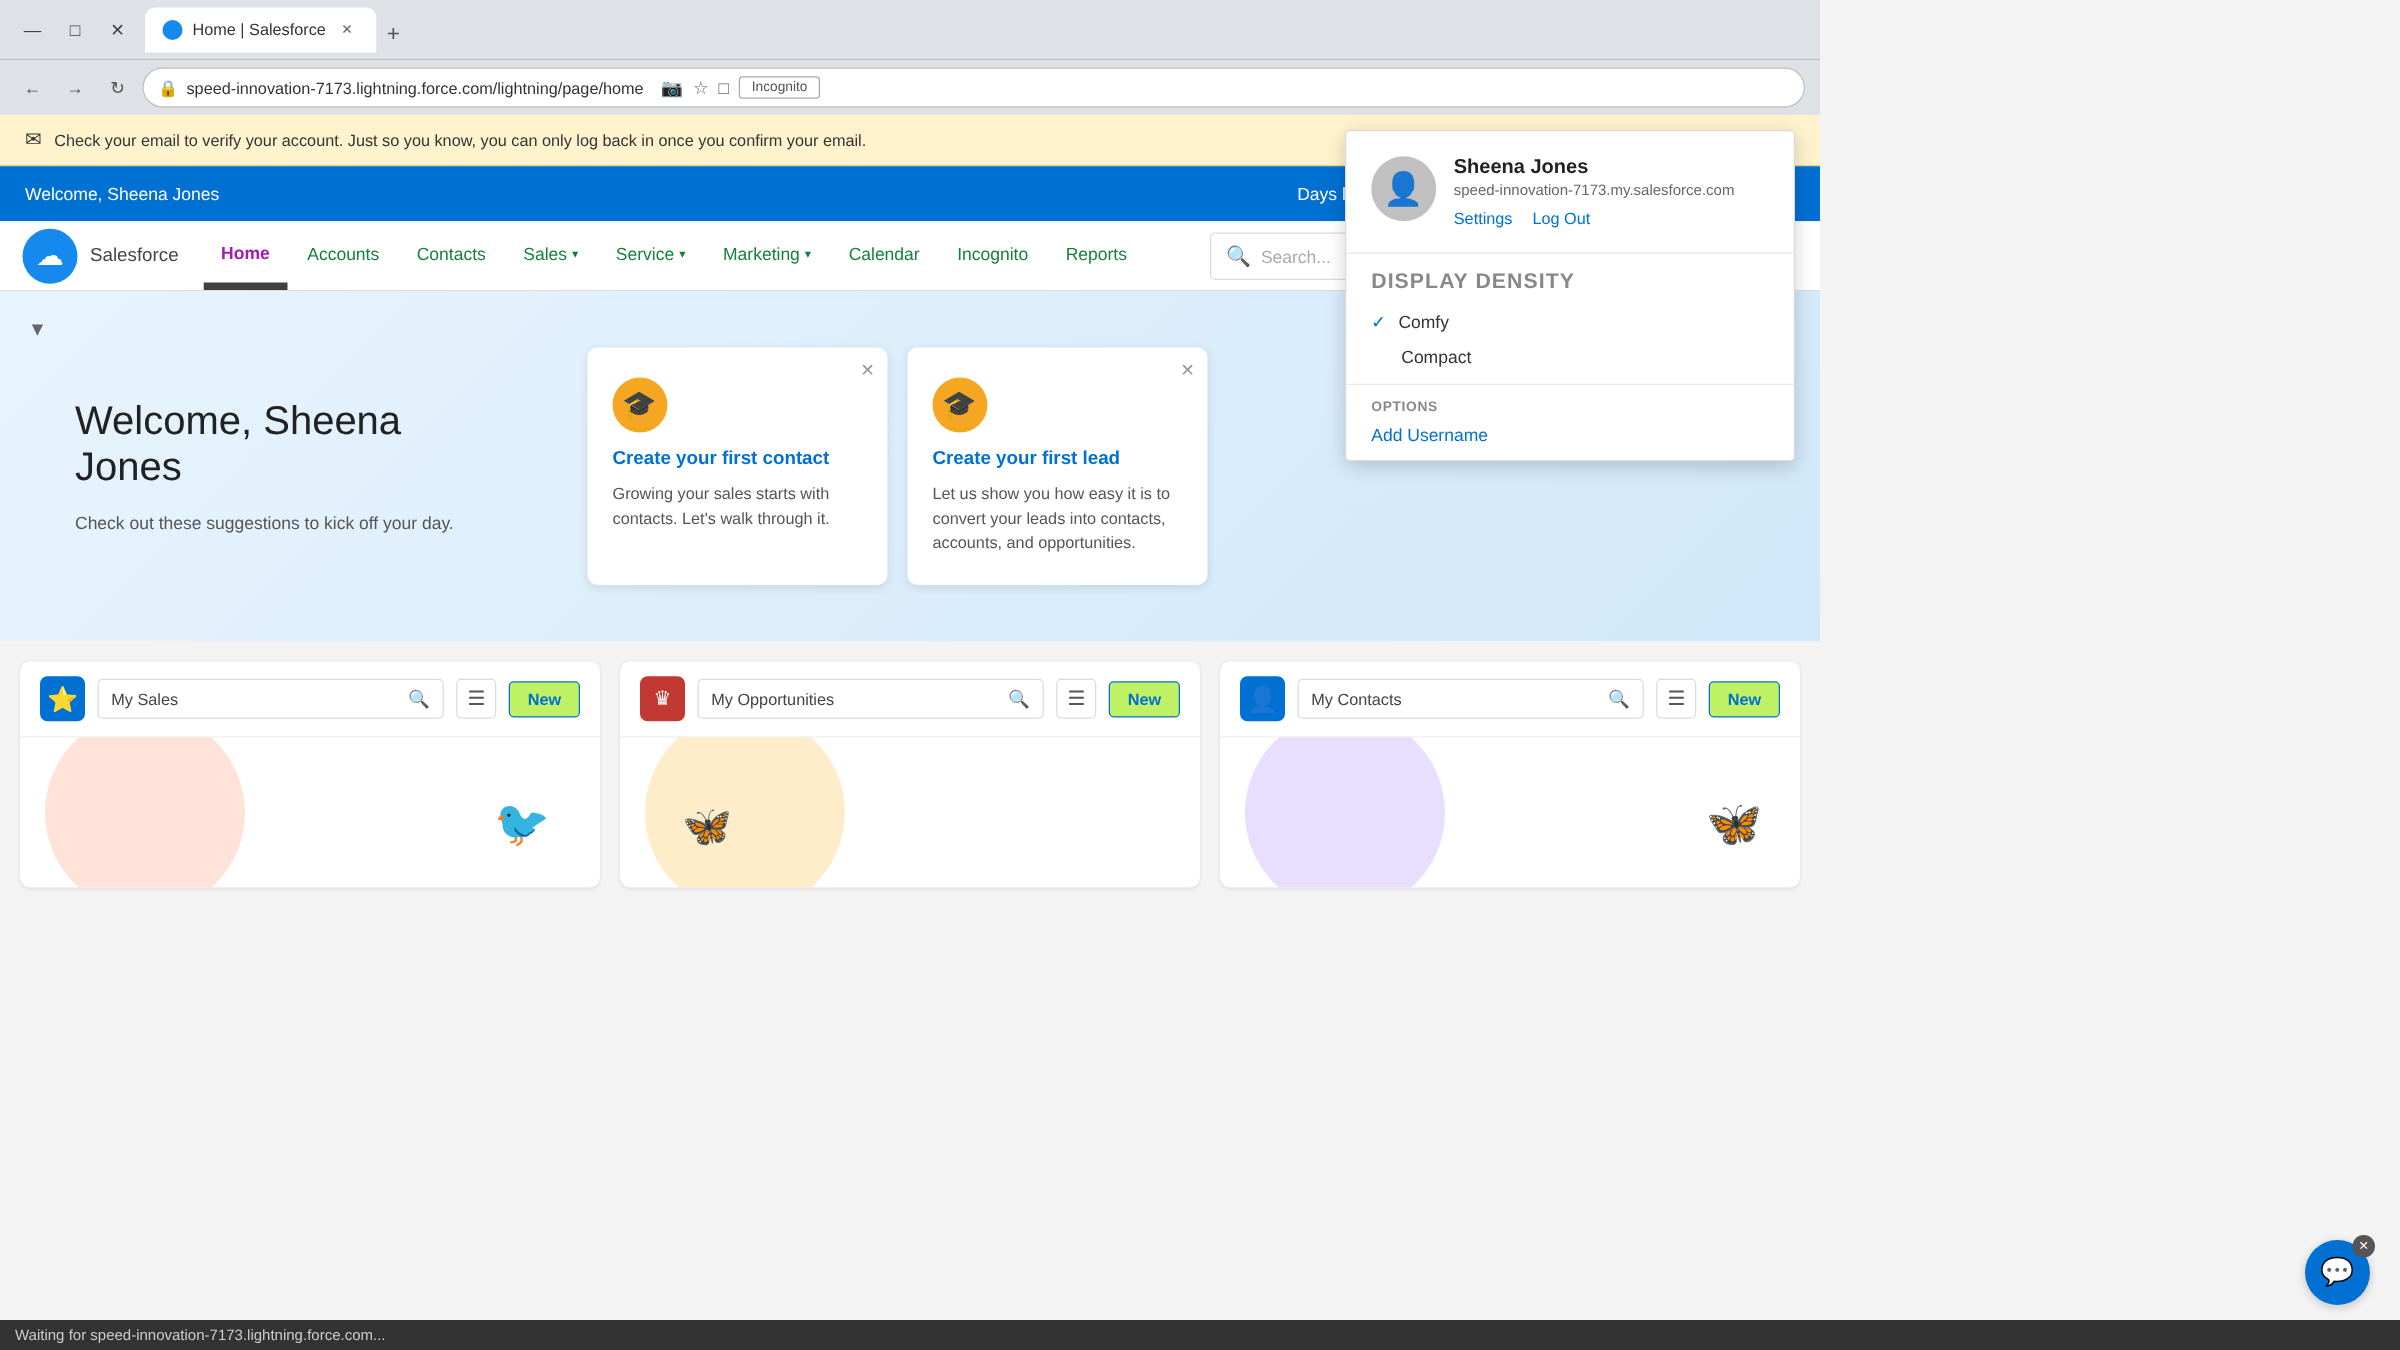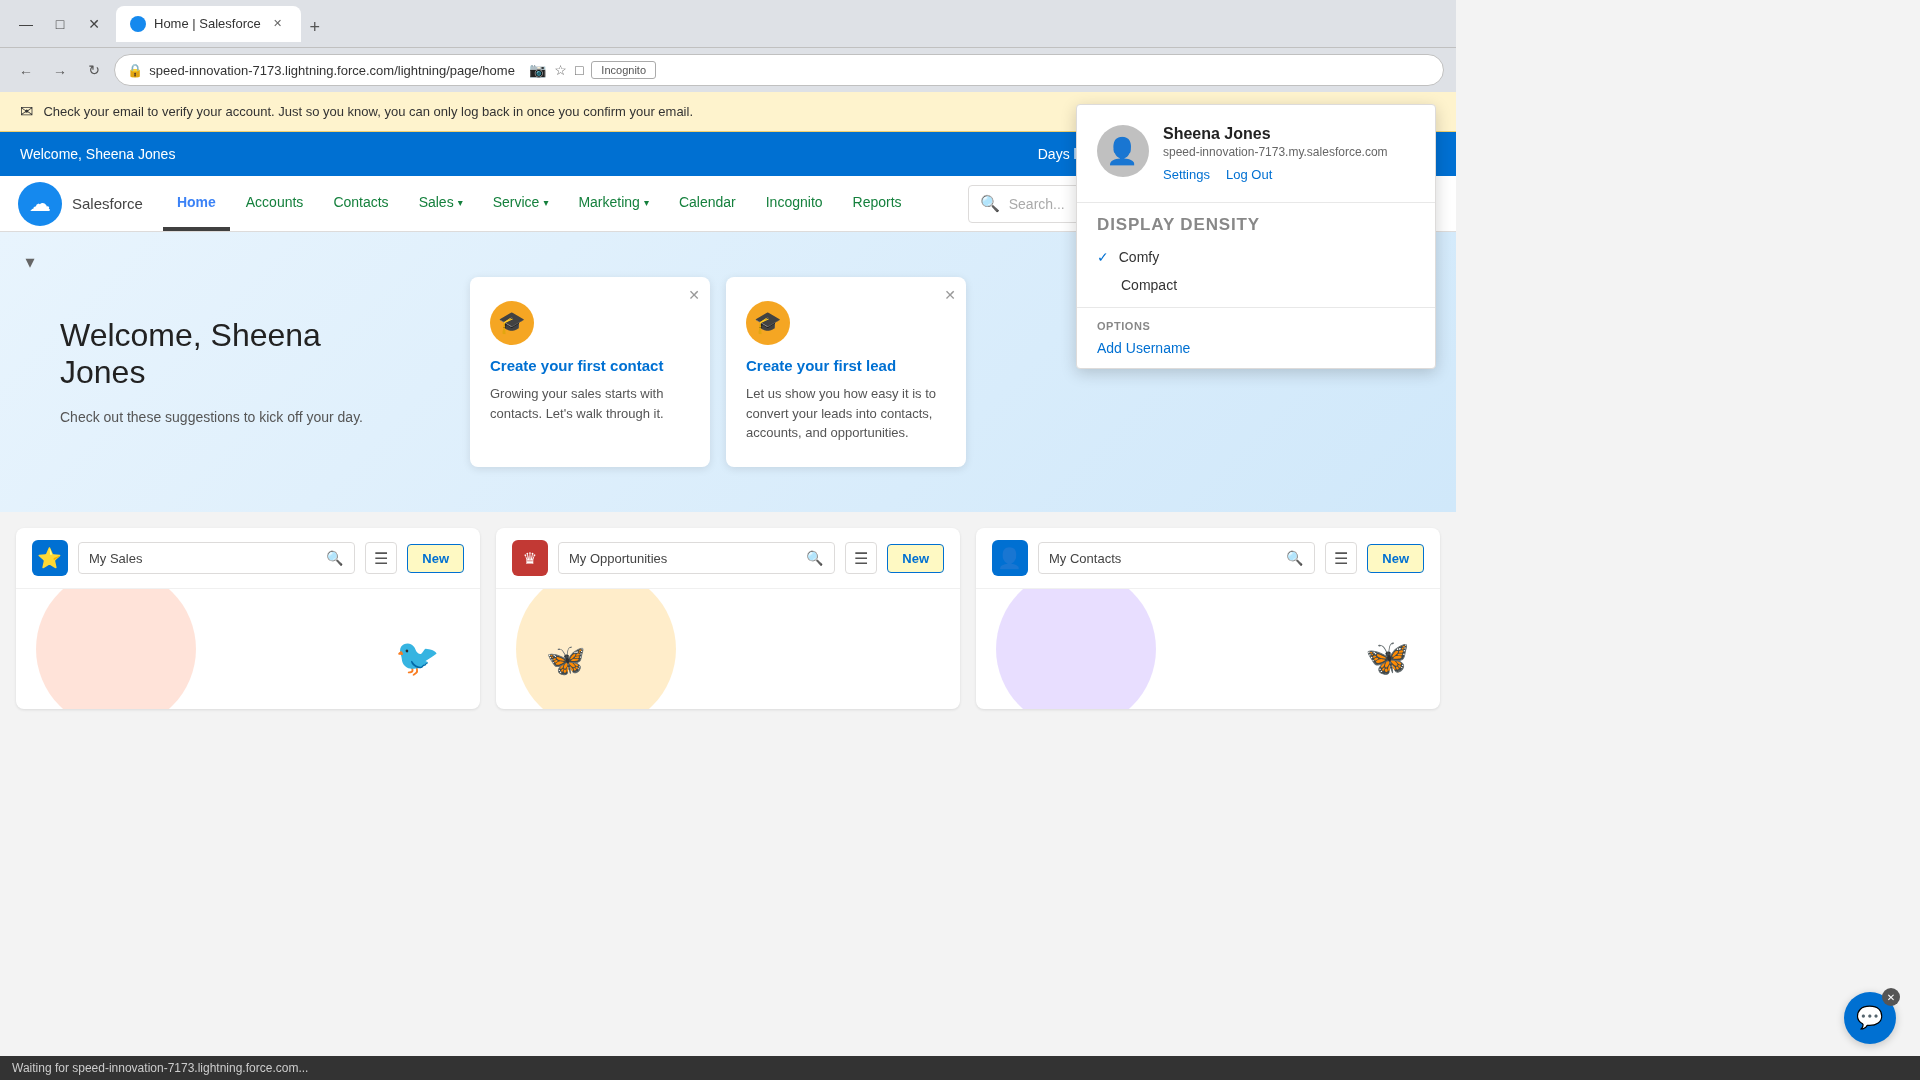--- a/index.html
+++ b/index.html
@@ -173,22 +173,22 @@
       align-items: center;
       padding: 0 14px;
       font-size: 14px;
       color: #15803d;
       cursor: pointer;
       border-bottom: 3px solid transparent;
       gap: 4px;
       white-space: nowrap;
     }
     .nav-item.active {
-      color: #3b82f6;
-      border-bottom: 4px solid #404040;
+      color: #a21caf;
+      border-bottom: 6px solid #404040;
       font-weight: 600;
     }
     .nav-search {
       flex: 1;
       display: flex;
       justify-content: center;
     }
     .search-box {
       width: 420px;
       height: 38px;
@@ -347,21 +347,21 @@
       border: 1px solid #dddbda;
       border-radius: 4px;
       display: flex;
       align-items: center;
       justify-content: center;
       cursor: pointer;
       font-size: 16px;
       color: #555;
     }
     .widget-new-btn {
-      background: #fef9c3;
+      background: #bef264;
       border: 1px solid #0070d2;
       color: #0070d2;
       border-radius: 4px;
       padding: 6px 14px;
       font-size: 13px;
       font-weight: 600;
       cursor: pointer;
     }
     .widget-body {
       height: 120px;

